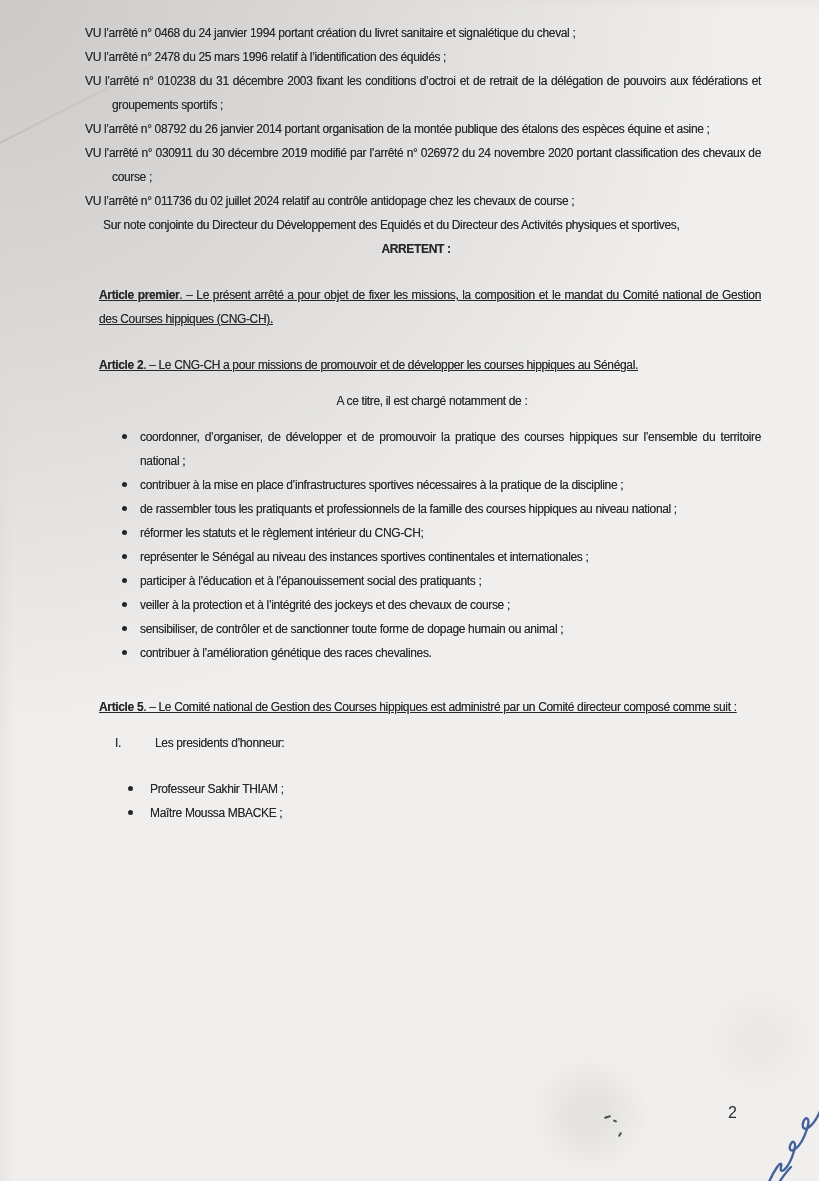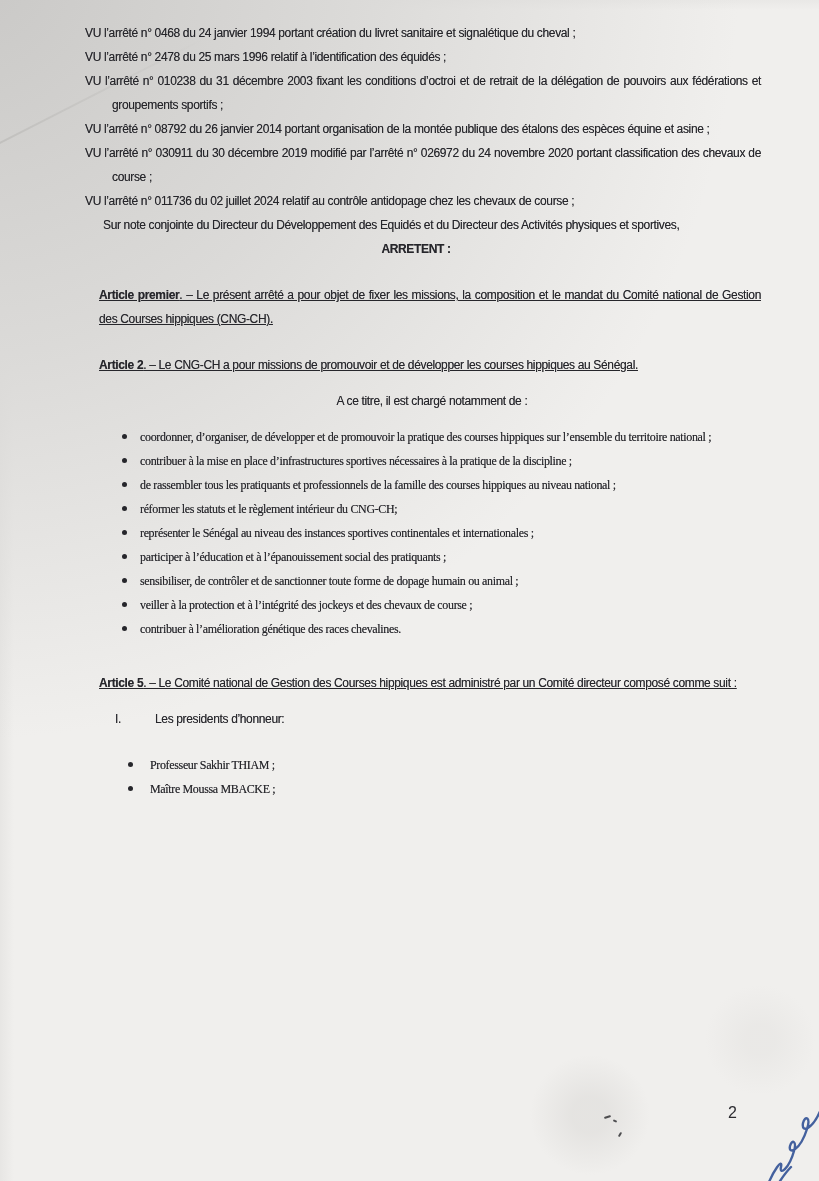--- a/index.html
+++ b/index.html
@@ -33,21 +33,21 @@
   .sur-note{margin-left:18px;text-align:justify;}
   .arretent{text-align:center;font-weight:bold;padding-right:14px;margin:0 0 22px 0;}
   .article{text-align:justify;margin-left:14px;text-decoration:underline;}
   .article b{font-weight:bold;}
   .a1{margin-bottom:22px;}
   .a2{margin-bottom:12px;}
   .a3{padding-left:44px;text-indent:-44px;margin-bottom:12px;}
   .intro{margin-left:18px;margin-bottom:12px;text-align:center;}
   ul{list-style:none;margin:0;padding:0;}
   .missions{padding-left:55px;margin-bottom:30px;}
-  .missions li,.members li{position:relative;text-align:justify;font-family:Liberation Serif, serif;}
+  .missions li,.members li{position:relative;text-align:justify;}
   .missions li::before,.members li::before{
     content:"";position:absolute;left:-18px;top:9px;width:5px;height:5px;
     border-radius:50%;background:#26262b;
   }
   .section-heading{margin-left:30px;font-weight:normal;margin-bottom:22px;}
   .section-heading .numeral{display:inline-block;width:40px;}
   .members{padding-left:65px;}
   .members li::before{left:-22px;}
   .page-number{
     position:absolute;left:728px;top:1102px;
@@ -86,22 +86,22 @@
 
     <p class="intro">A ce titre, il est chargé notamment de :</p>
 
     <ul class="missions">
       <li>coordonner, d’organiser, de développer et de promouvoir la pratique des courses hippiques sur l’ensemble du territoire national ;</li>
       <li>contribuer à la mise en place d’infrastructures sportives nécessaires à la pratique de la discipline ;</li>
       <li>de rassembler tous les pratiquants et professionnels de la famille des courses hippiques au niveau national ;</li>
       <li>réformer les statuts et le règlement intérieur du CNG-CH;</li>
       <li>représenter le Sénégal au niveau des instances sportives continentales et internationales ;</li>
       <li>participer à l’éducation et à l’épanouissement social des pratiquants ;</li>
+      <li>veiller à la protection et à l’intégrité des jockeys et des chevaux de course ;</li>
       <li>sensibiliser, de contrôler et de sanctionner toute forme de dopage humain ou animal ;</li>
-      <li>veiller à la protection et à l’intégrité des jockeys et des chevaux de course ;</li>
       <li>contribuer à l’amélioration génétique des races chevalines.</li>
     </ul>
 
     <p class="article a3"><b>Article 5</b><span>. – Le Comité national de Gestion des Courses hippiques est administré par un Comité directeur composé comme suit :</span></p>
 
     <div class="section-heading"><span class="numeral">I.</span><span>Les presidents d’honneur:</span></div>
 
     <ul class="members">
       <li>Professeur Sakhir THIAM ;</li>
       <li>Maître Moussa MBACKE ;</li>

